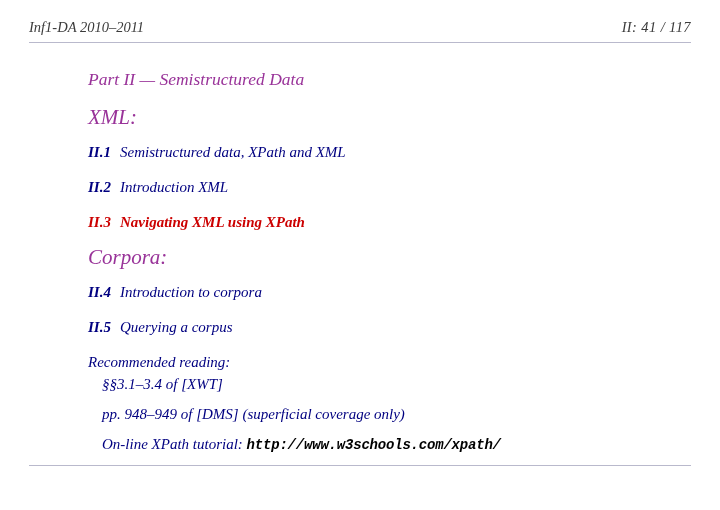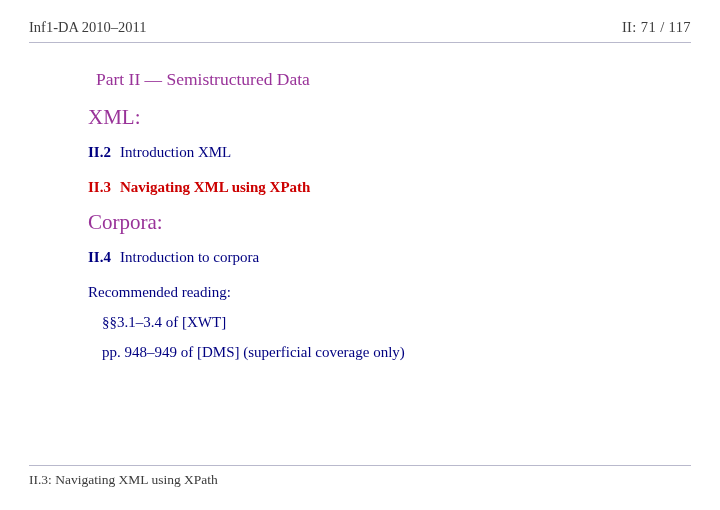--- a/index.html
+++ b/index.html
@@ -11,20 +11,21 @@
     height: 510px;
     background: #ffffff;
     font-family: "Liberation Serif", "DejaVu Serif", serif;
     overflow: hidden;
   }
   .slide {
     position: relative;
     width: 720px;
     height: 402px;
     box-sizing: border-box;
+    font-style: italic;
   }
 
   
   .header {
     position: absolute;
     left: 29px;
     top: 18px;
     width: 662px;
     height: 24px;
     display: flex;
@@ -49,21 +50,21 @@
   .body {
     position: absolute;
     left: 88px;
     top: 68px;
     width: 600px;
   }
   .slide-title {
     color: #993399;
     font-size: 17.5px;
     line-height: 22px;
-    margin: 0 0 17px 8px;
+    margin: 0 0 17px 0;
     font-weight: normal;
     white-space: nowrap;
   }
   .group-label {
     color: #993399;
     font-size: 21px;
     line-height: 20px;
     margin: 0 0 15px 0;
     white-space: nowrap;
   }
@@ -84,21 +85,21 @@
     color: #cc0000;
   }
   .toc-entry.current .txt {
     font-weight: bold;
   }
 
   .reading-head {
     color: #000080;
     font-size: 15px;
     line-height: 20px;
-    margin: 0 0 10px 0;
+    margin: 0 0 2px 0;
     white-space: nowrap;
   }
   .reading-item {
     color: #000080;
     font-size: 15px;
     line-height: 20px;
     margin: 0 0 10px 0;
     padding-left: 14px;
     white-space: nowrap;
   }
@@ -135,53 +136,62 @@
   .footer-left { white-space: nowrap; }
   .footer-right { white-space: nowrap; }
 </style>
 </head>
 <body>
 
 <div class="slide">
 
   <div class="header">
     <span class="header-left">Inf1-DA 2010–2011</span>
-    <span class="header-right">II: 71  /  117</span>
+    <span class="header-right">II: 41  /  117</span>
   </div>
   <div class="header-rule"></div>
 
   <div class="body">
 
     <h1 class="slide-title">Part II — Semistructured Data</h1>
 
     <div class="group-label">XML:</div>
 
+    <div class="toc-entry">
+      <span class="num">II.1</span><span class="txt">Semistructured data, XPath and XML</span>
+    </div>
 
     <div class="toc-entry">
       <span class="num">II.2</span><span class="txt">Introduction XML</span>
     </div>
 
     <div class="toc-entry current">
       <span class="num">II.3</span><span class="txt">Navigating XML using XPath</span>
     </div>
 
     <div class="group-label">Corpora:</div>
 
     <div class="toc-entry">
       <span class="num">II.4</span><span class="txt">Introduction to corpora</span>
     </div>
 
+    <div class="toc-entry">
+      <span class="num">II.5</span><span class="txt">Querying a corpus</span>
+    </div>
 
     <div class="reading-head">Recommended reading:</div>
 
     <div class="reading-item">§§3.1–3.4 of [XWT]</div>
 
     <div class="reading-item">pp. 948–949 of [DMS] (superficial coverage only)</div>
 
+    <div class="reading-item">
+      <span>On-line XPath tutorial:</span>
+      <span class="url">http://www.w3schools.com/xpath/</span>
+    </div>
 
   </div>
 
   <div class="footer-rule"></div>
   <div class="footer">
-    <span class="footer-right">II.3: Navigating XML using XPath</span>
   </div>
 
 </div>
 
 </body></html>

